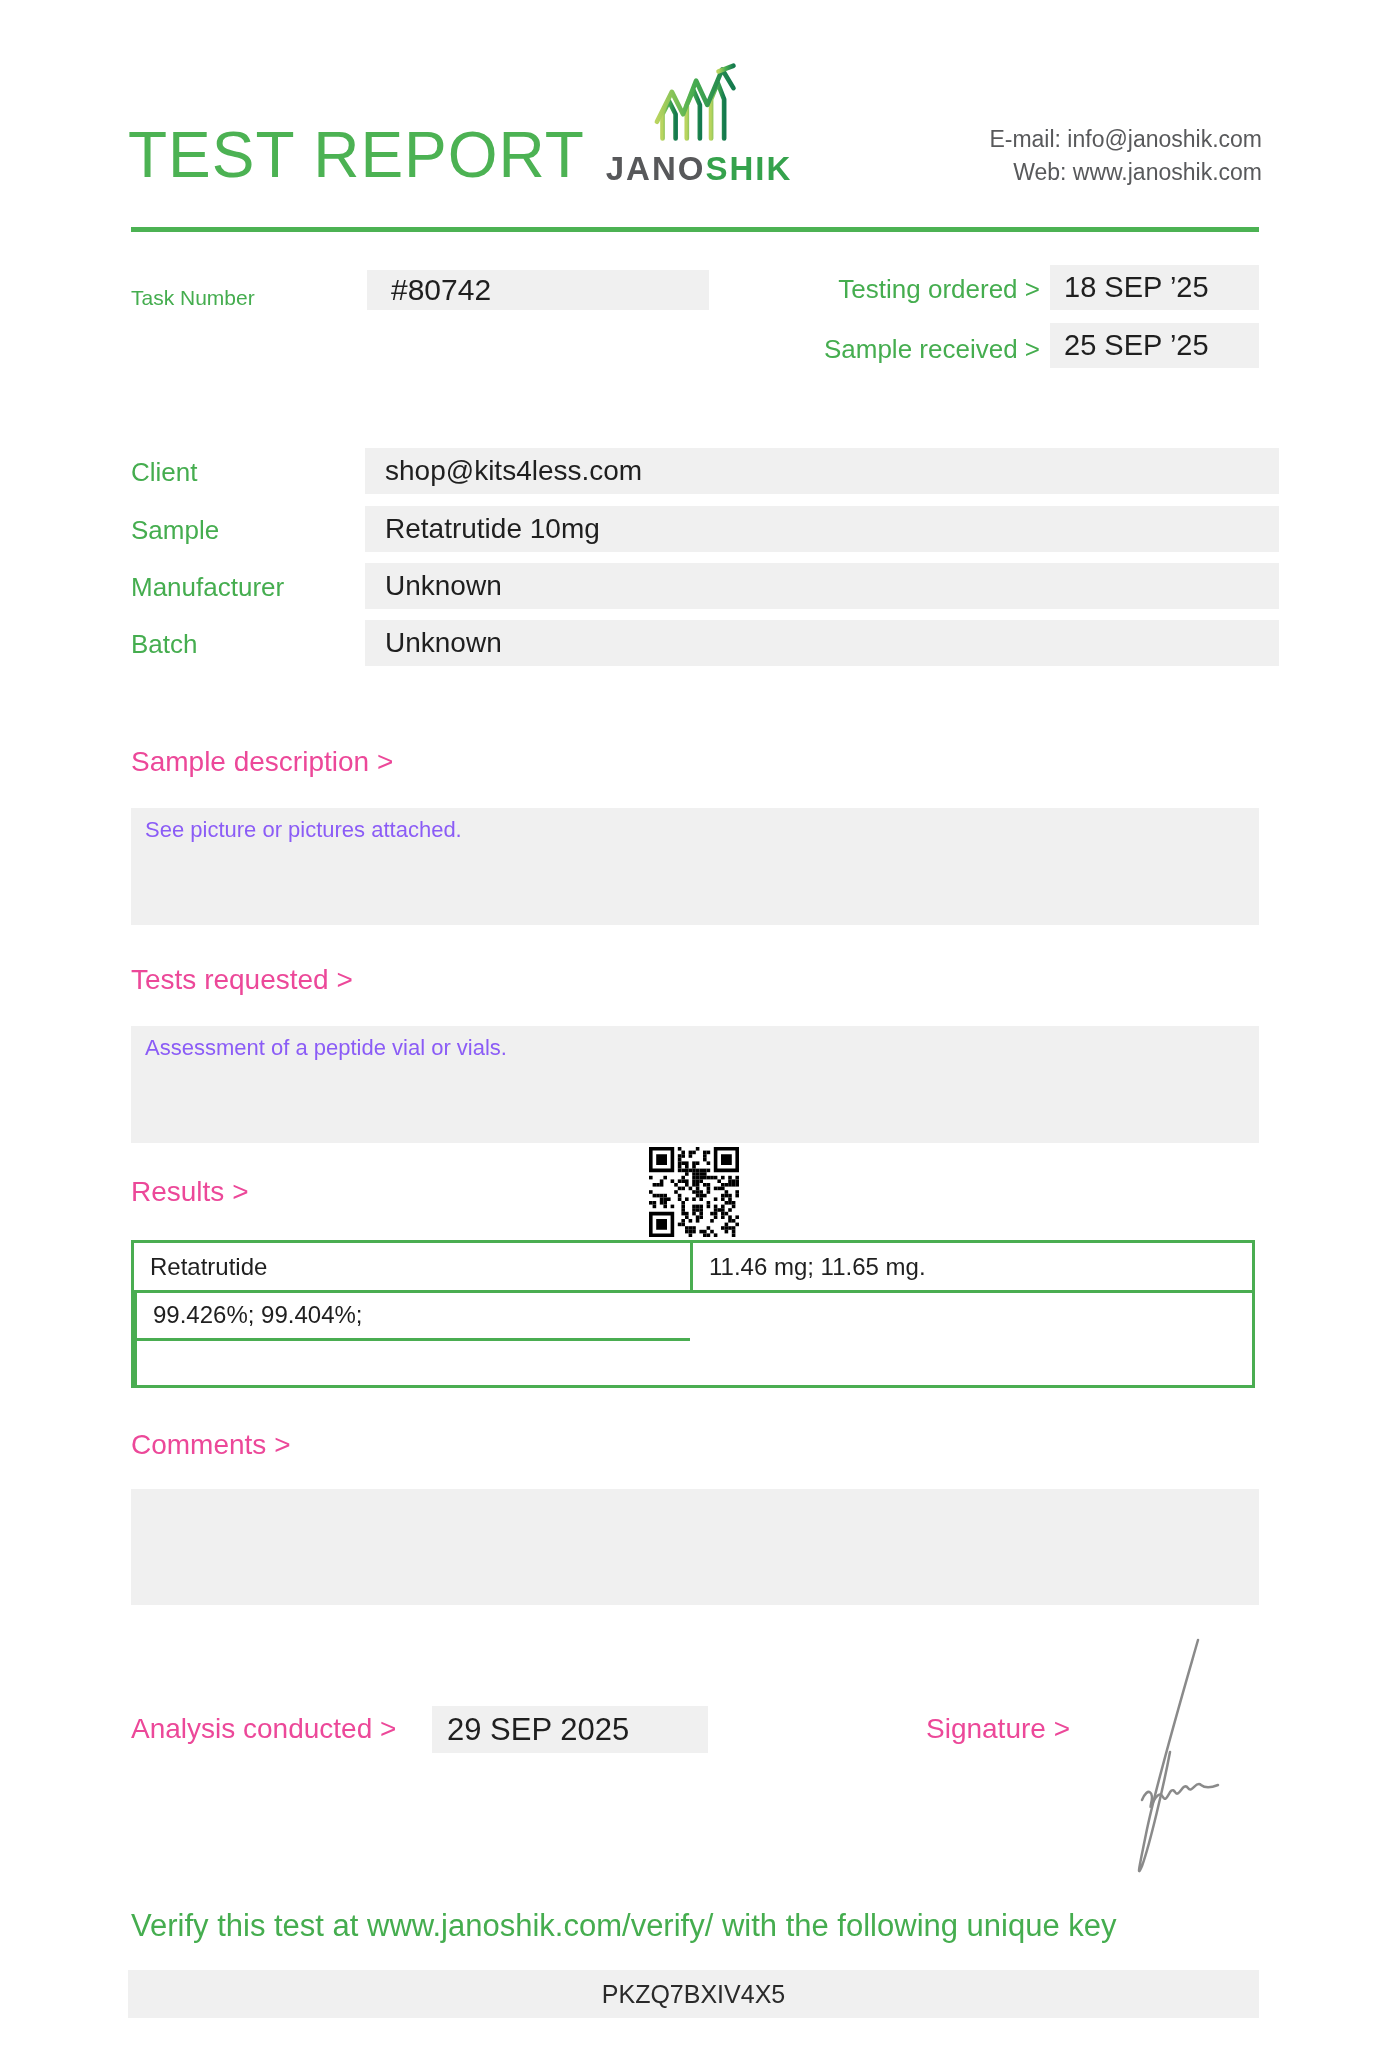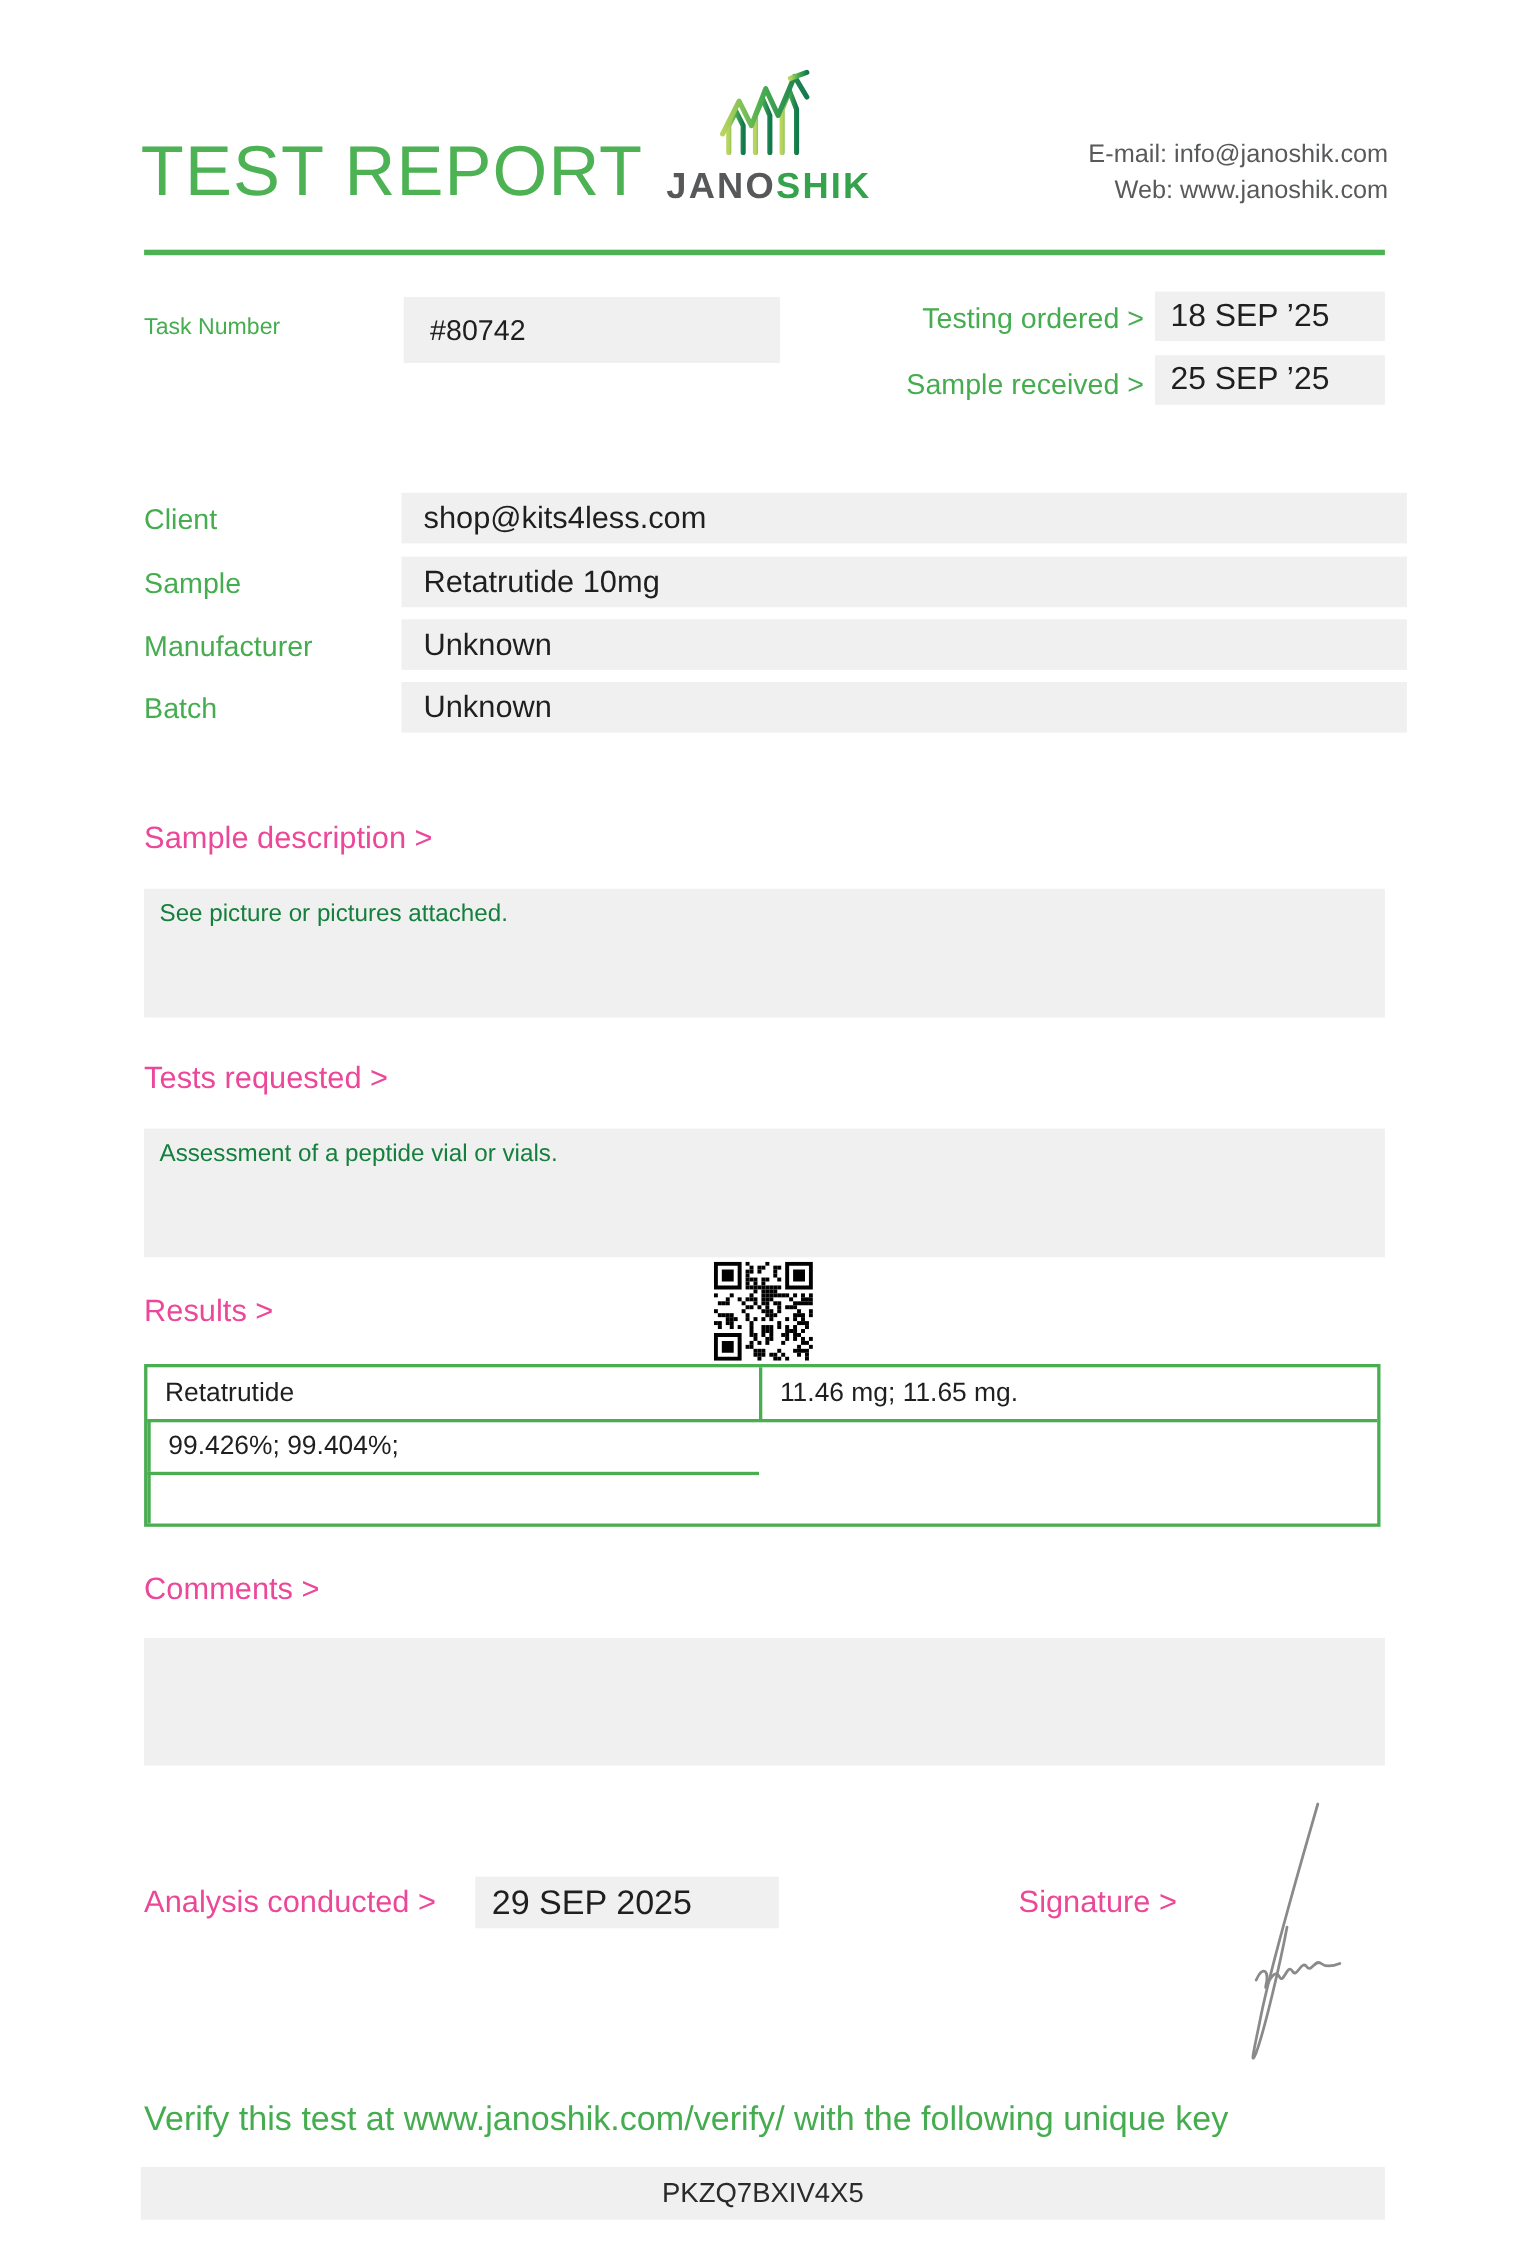--- a/index.html
+++ b/index.html
@@ -5,21 +5,21 @@
   html,body{margin:0;padding:0;background:#ffffff;}
   #page{
     position:relative;width:1388px;height:2048px;background:#ffffff;overflow:hidden;
     font-family:"Liberation Sans","DejaVu Sans",sans-serif;color:#1f1f1f;
   }
   .abs{position:absolute;}
   .graybox{background:#f0f0f0;display:flex;align-items:center;}
   .label{font-size:26px;color:#45ad4f;}
   .heading{font-size:28px;color:#ec4899;}
   .value{font-size:28px;color:#1f1f1f;}
-  .boxtext{font-size:22px;color:#15803d;}
+  .boxtext{font-size:22px;color:#8b5cf6;}
   #title{font-size:64px;letter-spacing:1px;color:#4cb253;font-weight:500;}
   #rule{background:#4cb253;height:5px;}
   #logo-text{font-size:33px;font-weight:bold;letter-spacing:2px;}
   #logo-text .part1{color:#57585a;}
   #logo-text .part2{color:#35a24c;}
   .contact-line{font-size:23px;color:#58595b;text-align:right;}
   #results-table{
     border:3px solid #4aad51;background:#ffffff;
     display:grid;grid-template-columns:556px 1fr;grid-template-rows:repeat(3,1fr);
   }
@@ -59,21 +59,21 @@
   <div class="abs" id="logo-text" style="left:604px;top:150px;width:190px;text-align:center;">
     <span class="part1">JANO</span><span class="part2">SHIK</span>
   </div>
 
   <div class="abs contact-line" style="left:862px;top:126px;width:400px;">E-mail: info@janoshik.com</div>
   <div class="abs contact-line" style="left:862px;top:159px;width:400px;">Web: www.janoshik.com</div>
 
   <div class="abs" id="rule" style="left:131px;top:227px;width:1128px;"></div>
 
   <div class="abs label" style="left:131px;top:286px;font-size:21px;">Task Number</div>
-  <div class="abs graybox" style="left:367px;top:270px;width:318px;height:60px;padding-left:24px;font-size:26px;">#80742</div>
+  <div class="abs graybox" style="left:367px;top:270px;width:318px;height:40px;padding-left:24px;font-size:30px;">#80742</div>
 
   <div class="abs label" style="left:780px;top:274px;width:260px;text-align:right;">Testing ordered  &gt;</div>
   <div class="abs graybox datebox" style="left:1050px;top:265px;width:195px;height:45px;">18 SEP ’25</div>
 
   <div class="abs label" style="left:780px;top:334px;width:260px;text-align:right;">Sample received &gt;</div>
   <div class="abs graybox datebox" style="left:1050px;top:323px;width:195px;height:45px;">25 SEP ’25</div>
 
   <div class="abs label" style="left:131px;top:457px;">Client</div>
   <div class="abs graybox value" style="left:365px;top:448px;width:894px;height:46px;padding-left:20px;">shop@kits4less.com</div>
 

